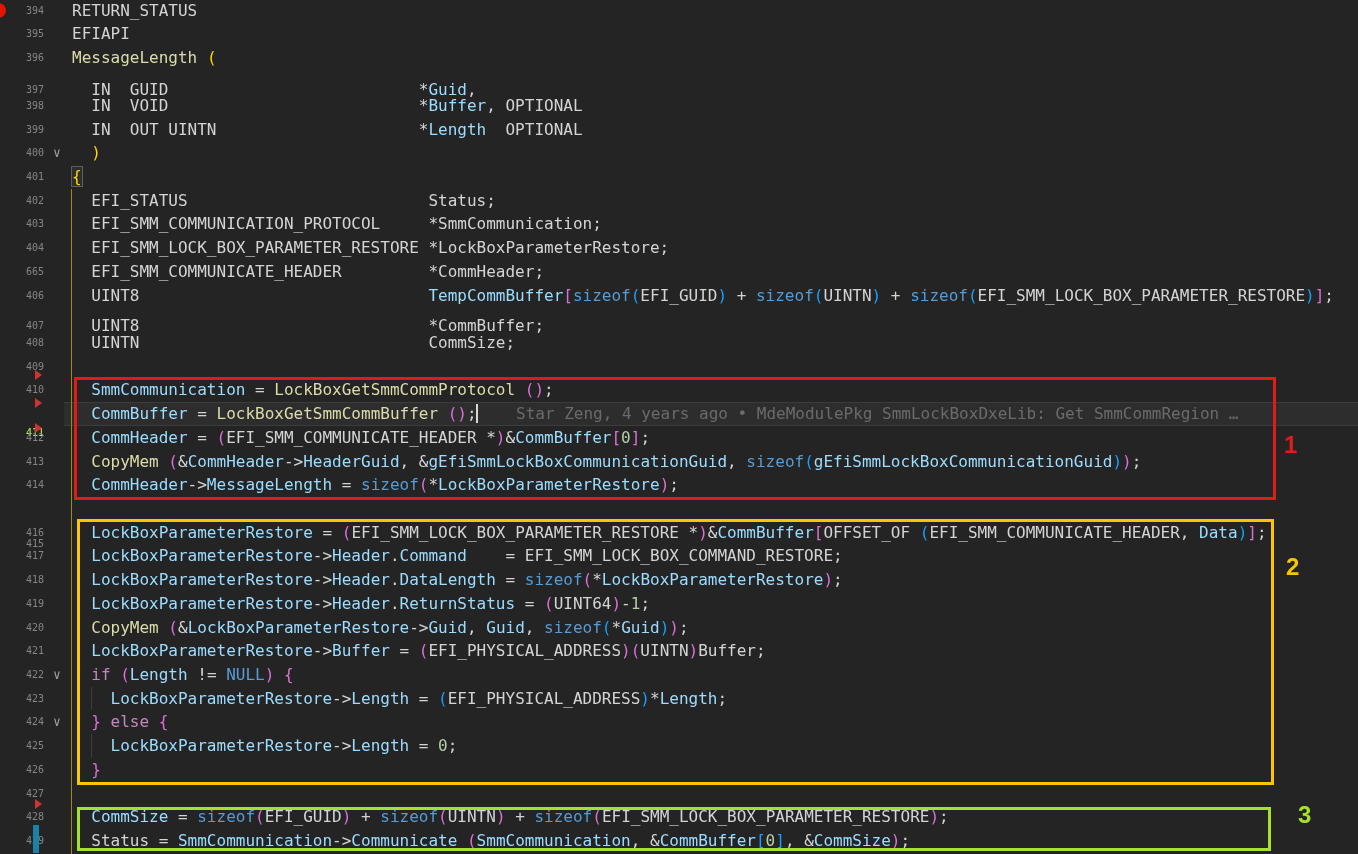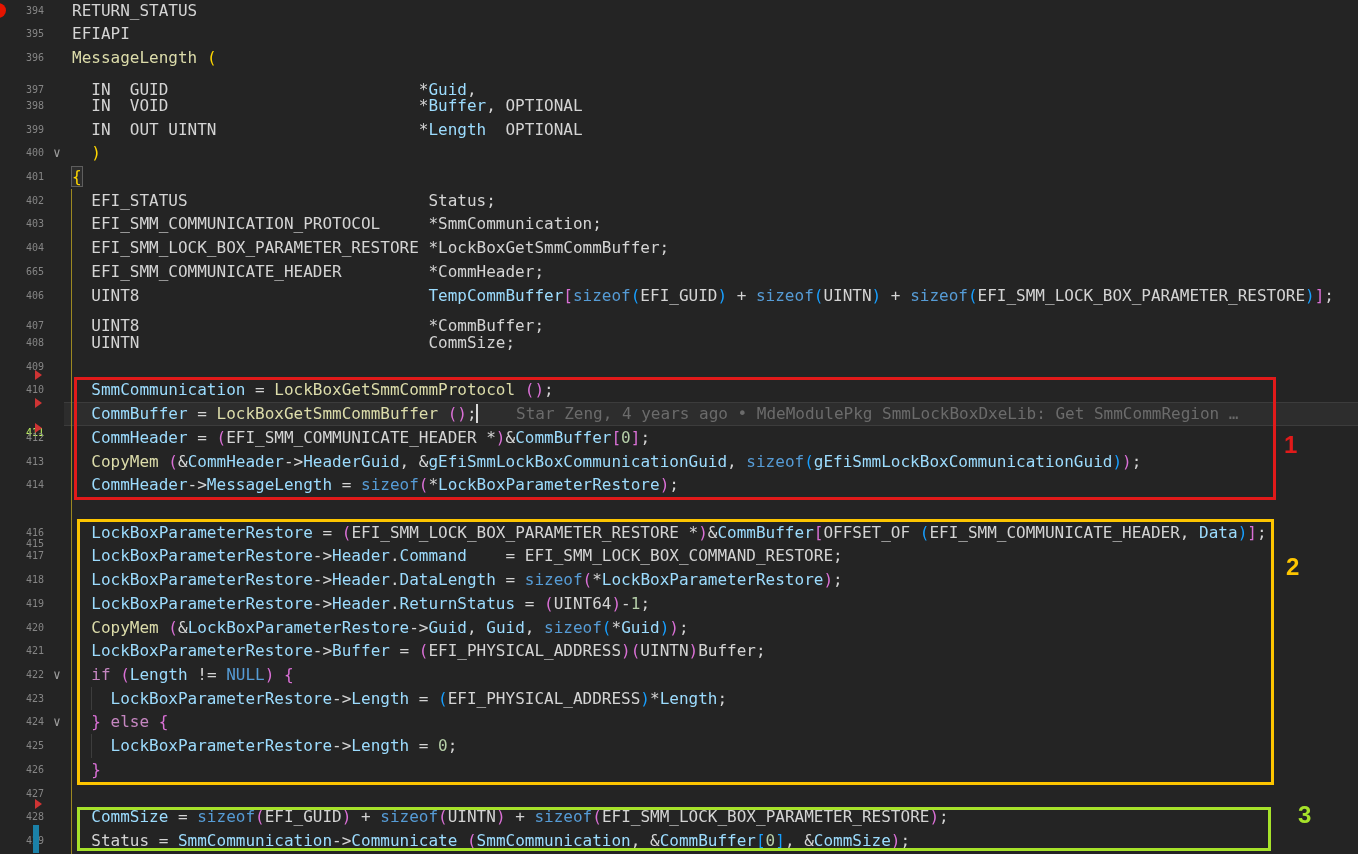--- a/index.html
+++ b/index.html
@@ -42,21 +42,21 @@
     <div class="row" style="top: -1px;"><div class="ln">394</div><div class="code"><span class="tk-w">RETURN_STATUS</span></div></div>
     <div class="row" style="top: 22px;"><div class="ln">395</div><div class="code"><span class="tk-w">EFIAPI</span></div></div>
     <div class="row" style="top: 46.428px;"><div class="ln">396</div><div class="code"><span class="tk-y">MessageLength</span><span class="tk-w"> </span><span class="tk-g1">(</span></div></div>
     <div class="row" style="top: 78px;"><div class="ln">397</div><div class="code"><span class="tk-w">  IN  GUID                          *</span><span class="tk-b">Guid</span><span class="tk-w">,</span></div></div>
     <div class="row" style="top: 93.856px;"><div class="ln">398</div><div class="code"><span class="tk-w">  IN  VOID                          *</span><span class="tk-b">Buffer</span><span class="tk-w">, OPTIONAL</span></div></div>
     <div class="row" style="top: 117.57px;"><div class="ln">399</div><div class="code"><span class="tk-w">  IN  OUT UINTN                     *</span><span class="tk-b">Length</span><span class="tk-w">  OPTIONAL</span></div></div>
     <div class="row" style="top: 141.284px;"><div class="ln">400</div><div class="fold">∨</div><div class="code"><span class="tk-w">  </span><span class="tk-g1">)</span></div></div>
     <div class="row" style="top: 164.998px;"><div class="ln">401</div><div class="code"><span class="tk-g1 bracket-match">{</span></div></div>
     <div class="row" style="top: 188.712px;"><div class="ln">402</div><div class="code"><span class="tk-w">  EFI_STATUS                         Status;</span></div></div>
     <div class="row" style="top: 212.426px;"><div class="ln">403</div><div class="code"><span class="tk-w">  EFI_SMM_COMMUNICATION_PROTOCOL     *SmmCommunication;</span></div></div>
-    <div class="row" style="top: 236.14px;"><div class="ln">404</div><div class="code"><span class="tk-w">  EFI_SMM_LOCK_BOX_PARAMETER_RESTORE *LockBoxGetSmmCommBuffer;</span></div></div>
+    <div class="row" style="top: 236.14px;"><div class="ln">404</div><div class="code"><span class="tk-w">  EFI_SMM_LOCK_BOX_PARAMETER_RESTORE *LockBoxParameterRestore;</span></div></div>
     <div class="row" style="top: 259.854px;"><div class="ln">665</div><div class="code"><span class="tk-w">  EFI_SMM_COMMUNICATE_HEADER         *CommHeader;</span></div></div>
     <div class="row" style="top: 283.568px;"><div class="ln">406</div><div class="code"><span class="tk-w">  UINT8                              </span><span class="tk-b">TempCommBuffer</span><span class="tk-g2">[</span><span class="tk-k">sizeof</span><span class="tk-g3">(</span><span class="tk-w">EFI_GUID</span><span class="tk-g3">)</span><span class="tk-w"> + </span><span class="tk-k">sizeof</span><span class="tk-g3">(</span><span class="tk-w">UINTN</span><span class="tk-g3">)</span><span class="tk-w"> + </span><span class="tk-k">sizeof</span><span class="tk-g3">(</span><span class="tk-w">EFI_SMM_LOCK_BOX_PARAMETER_RESTORE</span><span class="tk-g3">)</span><span class="tk-g2">]</span><span class="tk-w">;</span></div></div>
     <div class="row" style="top: 314px;"><div class="ln">407</div><div class="code"><span class="tk-w">  UINT8                              *CommBuffer;</span></div></div>
     <div class="row" style="top: 330.996px;"><div class="ln">408</div><div class="code"><span class="tk-w">  UINTN                              CommSize;</span></div></div>
     <div class="row" style="top: 354.71px; padding-left: 22px;"><div class="ln">409</div><div class="code"></div></div>
     <div class="row" style="top: 378.424px;"><div class="ln">410</div><div class="code"><span class="tk-w">  </span><span class="tk-b">SmmCommunication</span><span class="tk-w"> = </span><span class="tk-y">LockBoxGetSmmCommProtocol</span><span class="tk-w"> </span><span class="tk-g2">()</span><span class="tk-w">;</span></div></div>
     <div class="row" style="top: 402.138px;"><div class="ln active">411</div><div class="code"><span class="tk-w">  </span><span class="tk-b">CommBuffer</span><span class="tk-w"> = </span><span class="tk-y">LockBoxGetSmmCommBuffer</span><span class="tk-w"> </span><span class="tk-g2">()</span><span class="tk-w">;</span></div><div id="blame" style="left: 516px; top: 0px;">Star Zeng, 4 years ago • MdeModulePkg SmmLockBoxDxeLib: Get SmmCommRegion …</div><div id="cursor" style="left: 476px; top: 2px;"></div></div>
     <div class="row" style="top: 425.852px;"><div class="ln">412</div><div class="code"><span class="tk-w">  </span><span class="tk-b">CommHeader</span><span class="tk-w"> = </span><span class="tk-g2">(</span><span class="tk-w">EFI_SMM_COMMUNICATE_HEADER *</span><span class="tk-g2">)</span><span class="tk-w">&amp;</span><span class="tk-b">CommBuffer</span><span class="tk-g2">[</span><span class="tk-n">0</span><span class="tk-g2">]</span><span class="tk-w">;</span></div></div>
     <div class="row" style="top: 449.566px;"><div class="ln">413</div><div class="code"><span class="tk-w">  </span><span class="tk-y">CopyMem</span><span class="tk-w"> </span><span class="tk-g2">(</span><span class="tk-w">&amp;</span><span class="tk-b">CommHeader</span><span class="tk-w">-&gt;</span><span class="tk-b">HeaderGuid</span><span class="tk-w">, &amp;</span><span class="tk-b">gEfiSmmLockBoxCommunicationGuid</span><span class="tk-w">, </span><span class="tk-k">sizeof</span><span class="tk-g3">(</span><span class="tk-b">gEfiSmmLockBoxCommunicationGuid</span><span class="tk-g3">)</span><span class="tk-g2">)</span><span class="tk-w">;</span></div></div>
     <div class="row" style="top: 473.28px;"><div class="ln">414</div><div class="code"><span class="tk-w">  </span><span class="tk-b">CommHeader</span><span class="tk-w">-&gt;</span><span class="tk-b">MessageLength</span><span class="tk-w"> = </span><span class="tk-k">sizeof</span><span class="tk-g2">(</span><span class="tk-w">*</span><span class="tk-b">LockBoxParameterRestore</span><span class="tk-g2">)</span><span class="tk-w">;</span></div></div>

